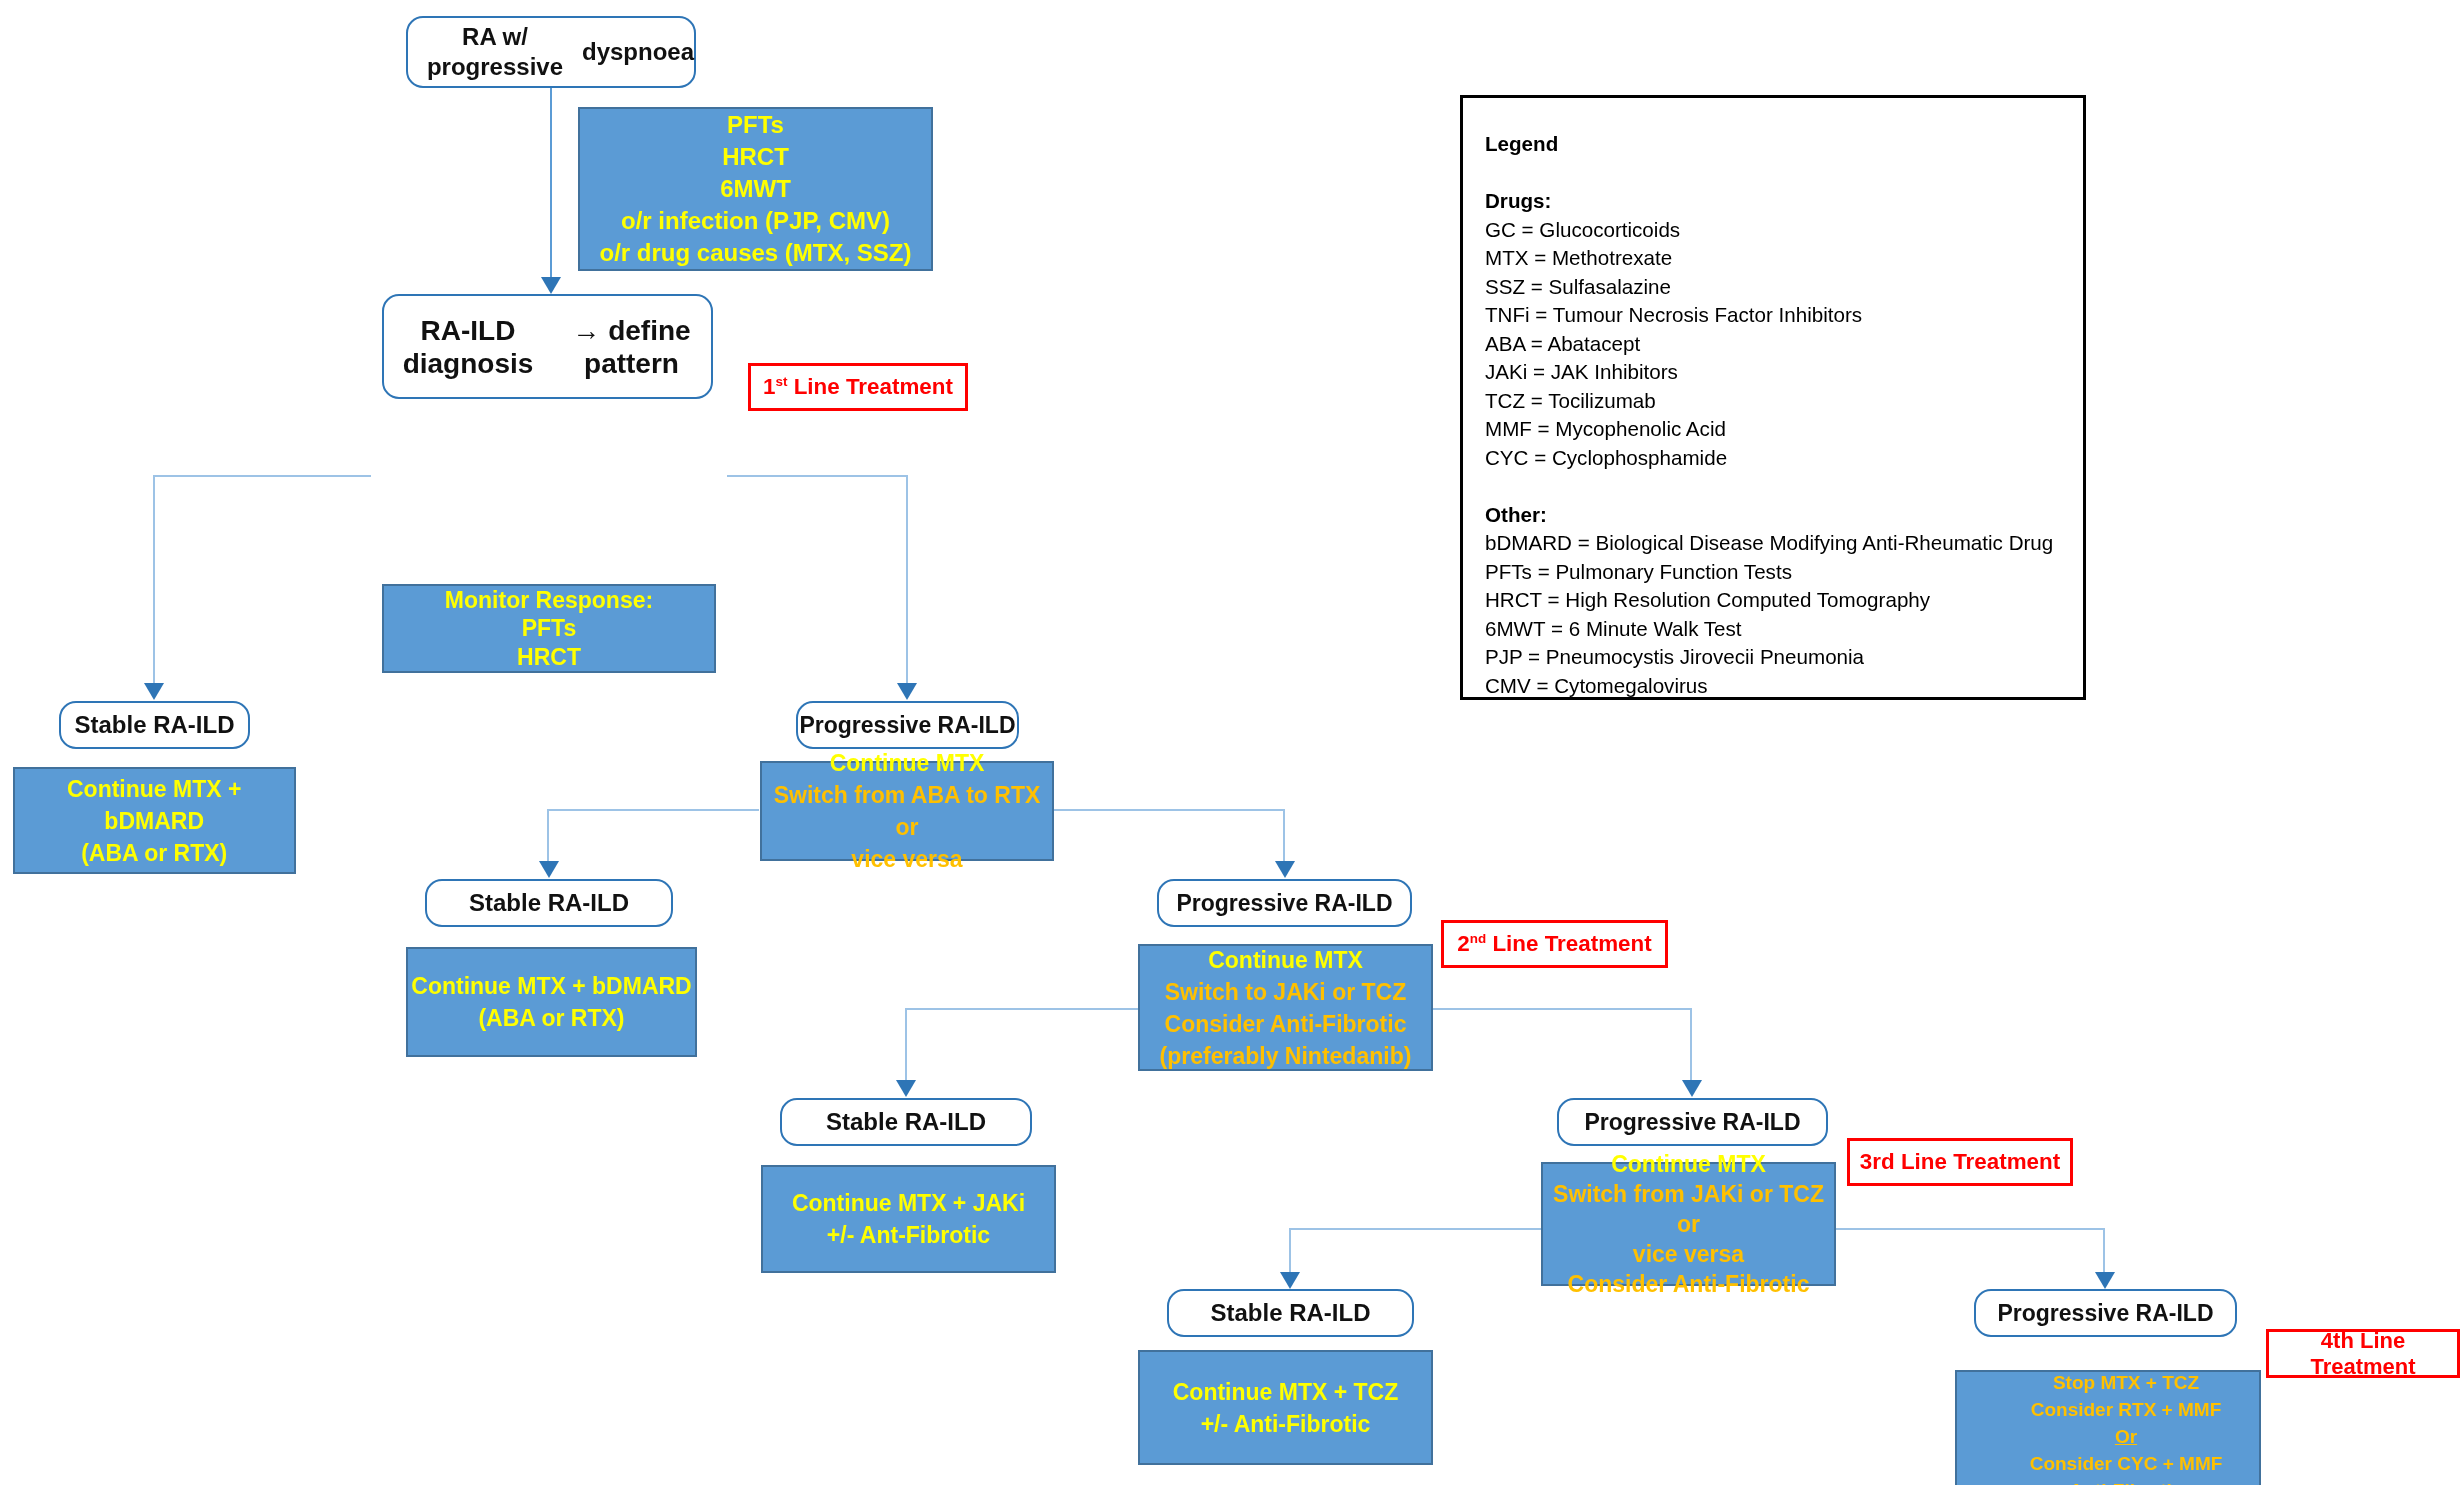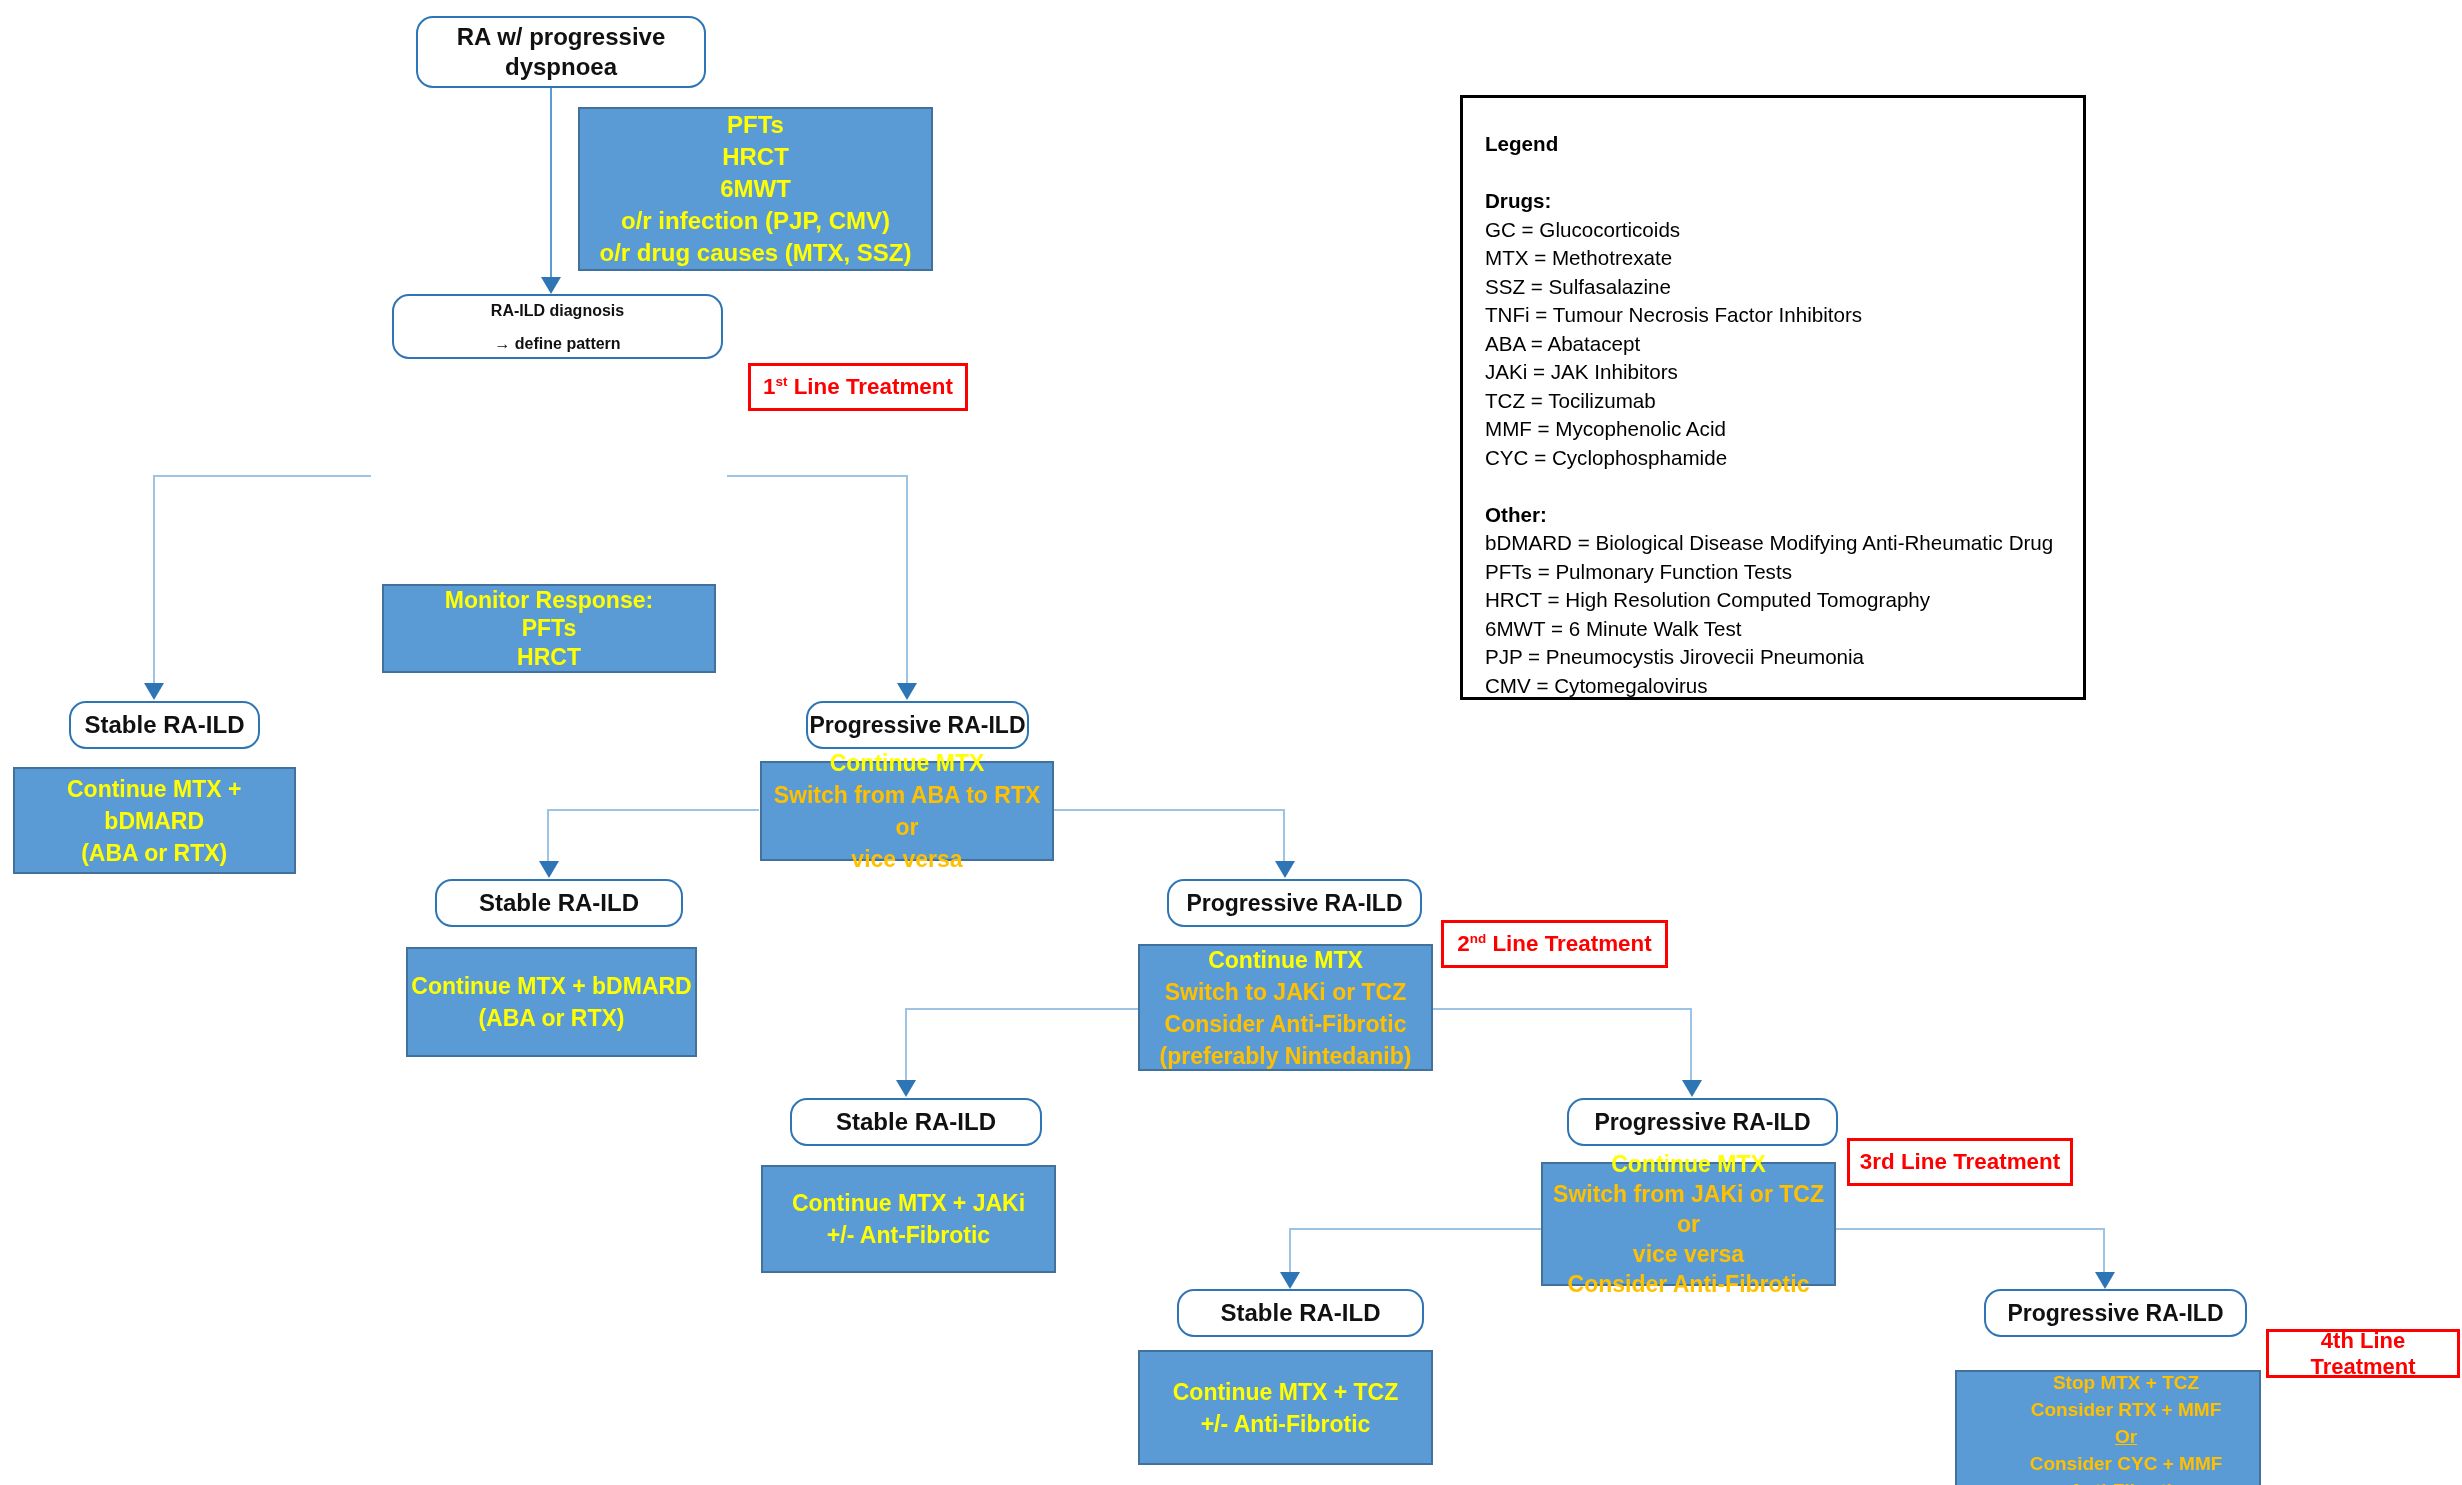--- a/index.html
+++ b/index.html
@@ -21,25 +21,24 @@
     font-size:23px;
     box-sizing:border-box;
   }
   .box-white{
     position:absolute;
     background:#ffffff;
     border:2.4px solid var(--white-box-border,#2e75b6);
     border-radius:17px;
     color:var(--black-text,#111111);
     font-weight:600;
-    display:flex;flex-direction:column;align-items:center;justify-content:center;
+    display:flex;flex-direction:row;align-items:center;justify-content:center;
     text-align:center;
     font-size:24px;
     box-sizing:border-box;
-    margin-left:10px;
   }
   .box-red{
     position:absolute;
     background:#ffffff;
     border:3.6px solid var(--red,#ff0000);
     color:var(--red,#ff0000);
     font-weight:700;
     display:flex;align-items:center;justify-content:center;
     text-align:center;
     font-size:22.4px;
@@ -116,21 +115,21 @@
   </div>
 
   <div class="box-blue" style="left:578px;top:107px;width:355px;height:164px;font-size:24px;line-height:32px;">
     <div>PFTs</div>
     <div>HRCT</div>
     <div>6MWT</div>
     <div>o/r infection (PJP, CMV)</div>
     <div>o/r drug causes (MTX, SSZ)</div>
   </div>
 
-  <div class="box-white" style="left:382px;top:294px;width:331px;height:65px;font-size:16px;line-height:33px;">
+  <div class="box-white" style="left:382px;top:294px;width:331px;height:105px;font-size:28px;line-height:33px;">
     <div>RA-ILD diagnosis</div>
     <div>→ define pattern</div>
   </div>
 
   <div class="box-red" style="left:748px;top:363px;width:220px;height:48px;">
     <span><span>1</span><sup>st</sup><span> Line Treatment</span></span>
   </div>
 
 
   <div class="box-blue" style="left:382px;top:584px;width:334px;height:89px;line-height:28.5px;">

